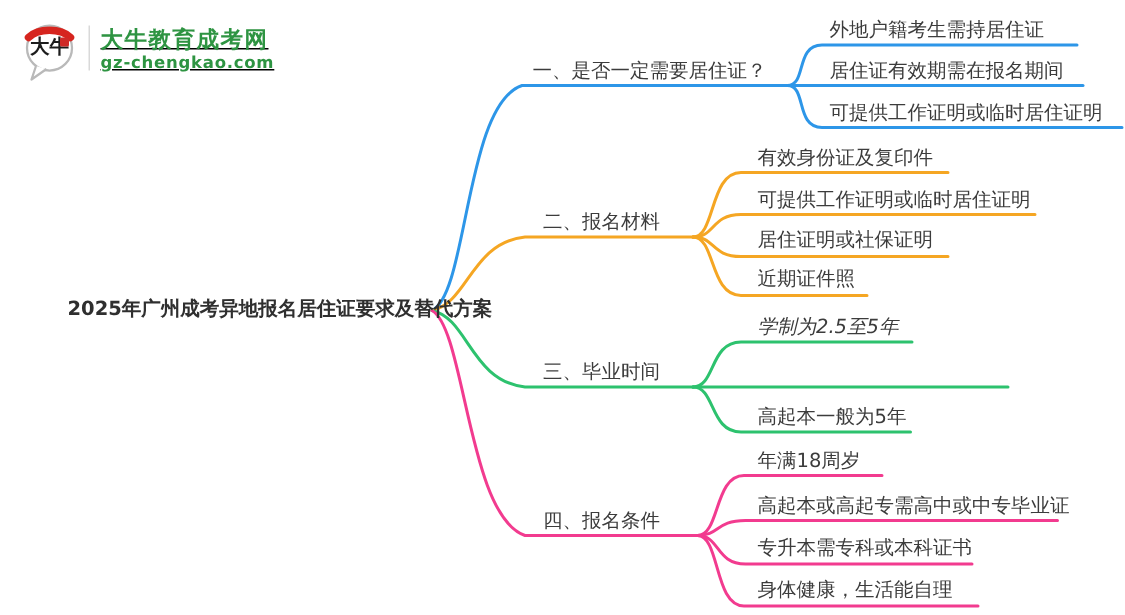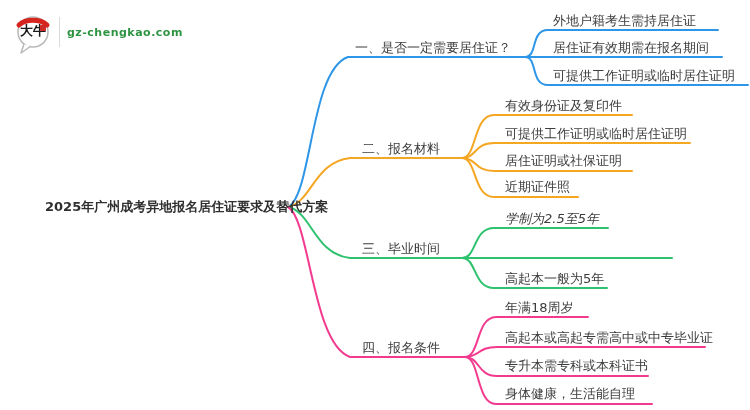--- a/index.html
+++ b/index.html
@@ -4,21 +4,21 @@
 <style>
   html,body{margin:0;padding:0;background:#fff;}
   .canvas{
     position:relative;width:750px;height:410px;background:#fff;overflow:hidden;
     font-family:"DejaVu Sans","Liberation Sans",sans-serif;
   }
   .lines{position:absolute;left:0;top:0;}
   .txt{position:absolute;white-space:nowrap;color:#3c3c3c;font-size:13px;line-height:16px;}
   .root{font-weight:600;color:#2f2f2f;font-size:13px;}
   
-  .logo{position:absolute;left:12px;top:8px;display:flex;align-items:center;}
+  .logo{position:absolute;left:12px;top:8px;display:flex;align-items:center;text-decoration:underline;}
   .logo-mark{width:44px;height:48px;}
   .logo-sep{width:1px;height:30px;background:#d9d9d9;margin:0 7px 0 3px;}
   .logo-title{font-size:15px;font-weight:700;color:#2e9442;letter-spacing:1px;line-height:18px;}
   .logo-url{font-size:11px;font-weight:700;color:#2e9442;line-height:13px;letter-spacing:.5px;}
 </style>
 </head>
 <body>
 
 <div class="canvas">
 
@@ -54,20 +54,21 @@
   <div class="logo">
     <svg class="logo-mark" viewBox="0 0 44 48">
       <circle cx="21" cy="24" r="15" fill="#ffffff" stroke="#b9b9b9" stroke-width="1.5"></circle>
       <path d="M12,36 L9,45 L19,38" fill="#ffffff" stroke="#b9b9b9" stroke-width="1.5" stroke-linejoin="round"></path>
       <path d="M7,17 A17,11 0 0 1 35,17" stroke="#d6251f" stroke-width="5" fill="none" stroke-linecap="round"></path>
       <text x="8" y="27" font-size="13" font-weight="700" fill="#1c1c1c">大牛</text>
       <rect x="28" y="17" width="6" height="6" rx="1" fill="#cf2a27"></rect>
     </svg>
     <div class="logo-sep"></div>
     <div>
+      <div class="logo-title">大牛教育成考网</div>
       <div class="logo-url">gz-chengkao.com</div>
     </div>
   </div>
 
   <div class="txt root" style="left:8px;top:199px;margin-left:37px;">2025年广州成考异地报名居住证要求及替代方案</div>
 
   <div class="txt" style="left:355px;top:40px;">一、是否一定需要居住证？</div>
   <div class="txt" style="left:362px;top:141px;">二、报名材料</div>
   <div class="txt" style="left:362px;top:241px;">三、毕业时间</div>
   <div class="txt" style="left:362px;top:340px;">四、报名条件</div>

